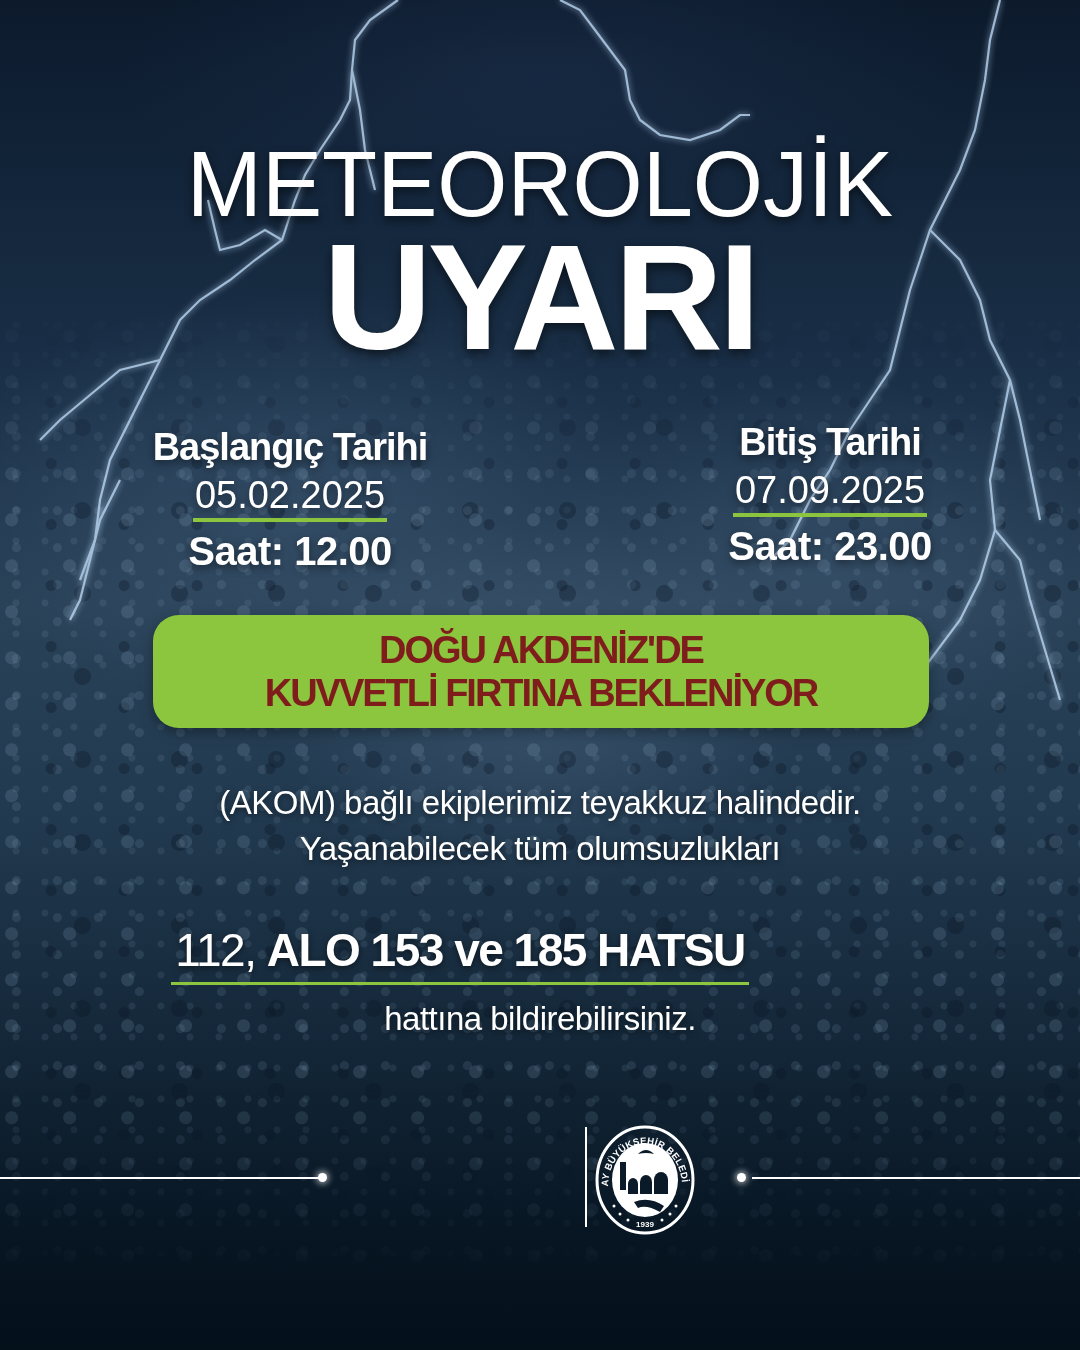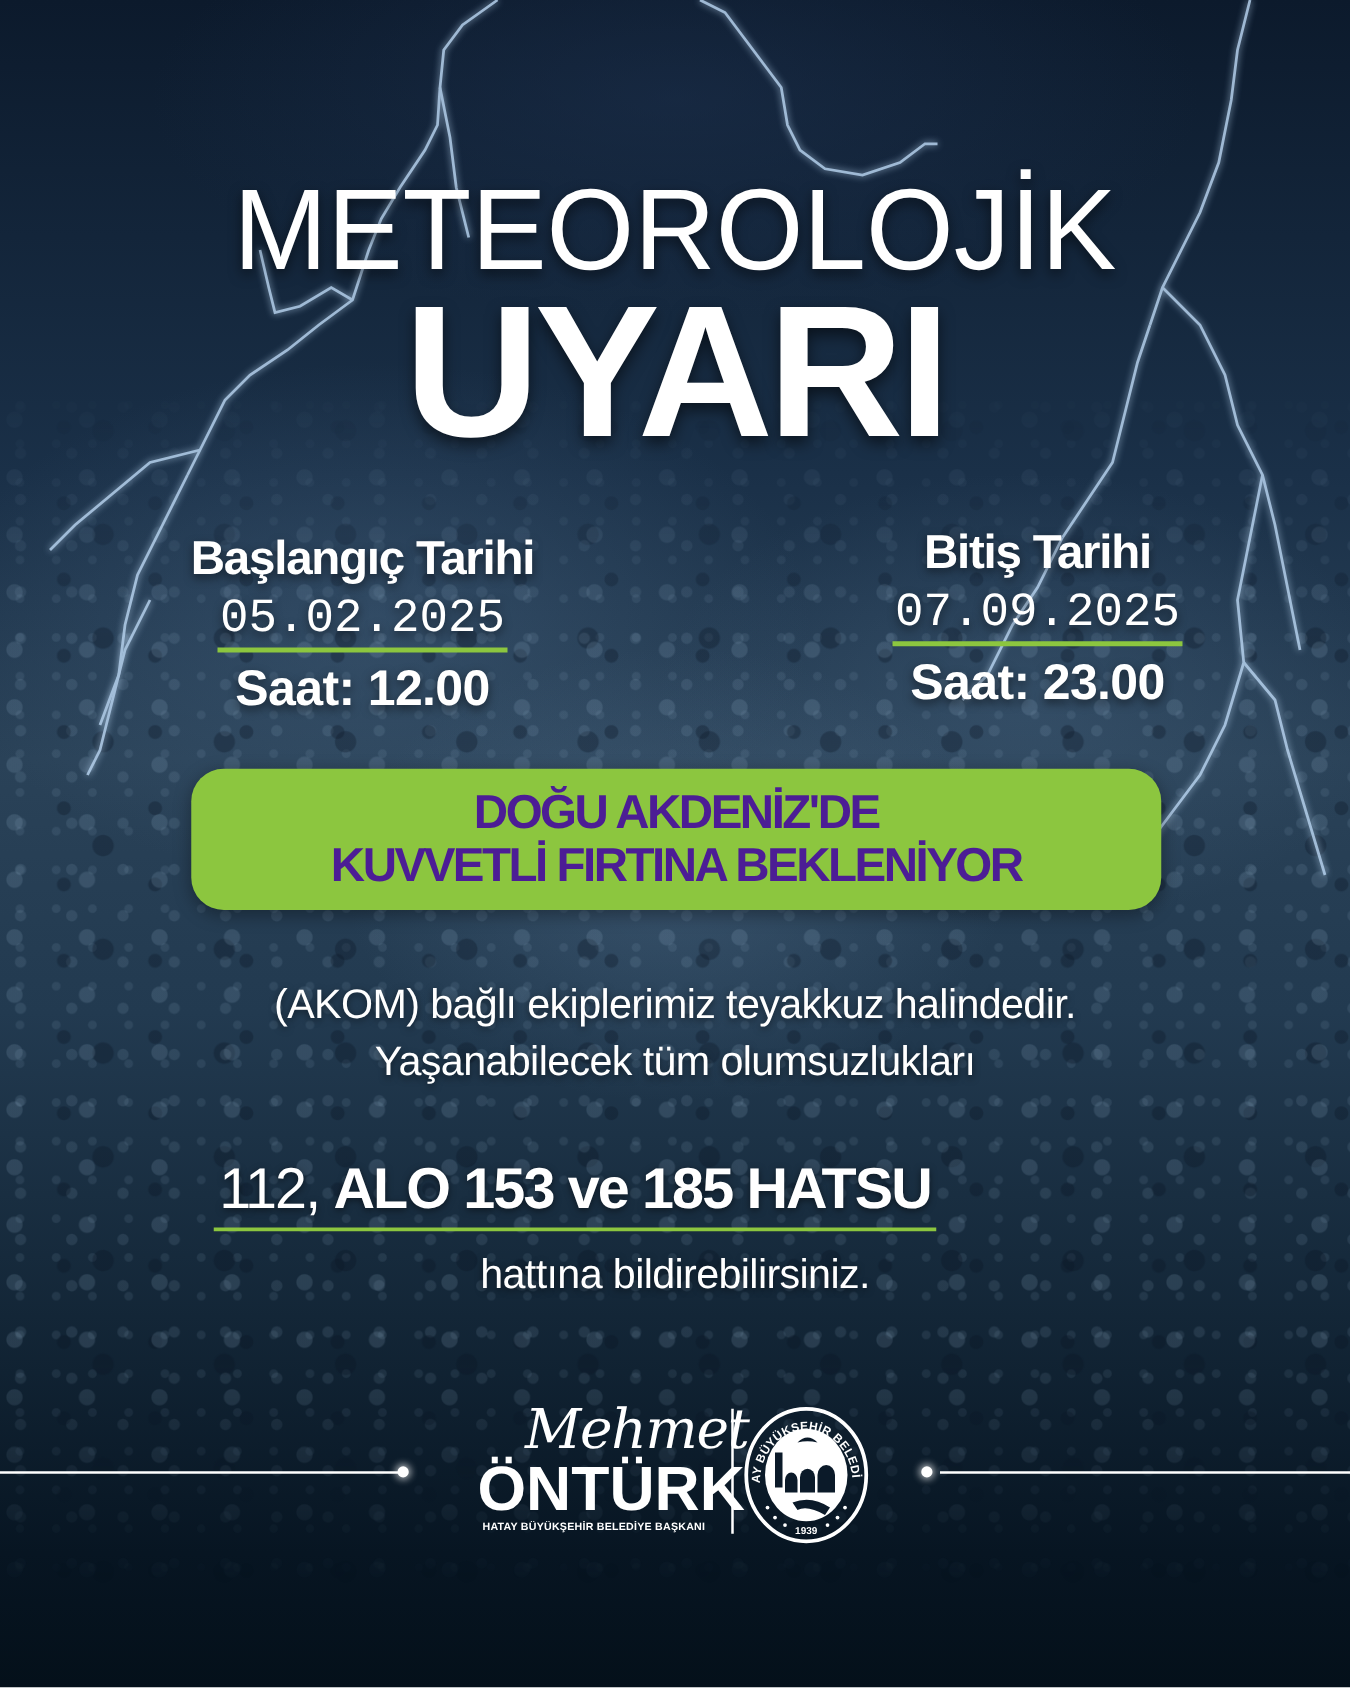--- a/index.html
+++ b/index.html
@@ -44,33 +44,33 @@
       text-align: center; font-size: 150px; font-weight: 700; line-height: 1;
       letter-spacing: -4px; text-shadow: 0 5px 12px rgba(0,0,0,0.55);
     }
 
     .date-block { position: absolute; text-align: center; text-shadow: 0 3px 8px rgba(0,0,0,0.5); }
     .date-block.start { left: 110px; width: 360px; top: 425px; }
     .date-block.end { left: 690px; width: 280px; top: 420px; }
     .date-label { font-size: 38px; font-weight: 700; letter-spacing: -1px; line-height: 1.2; }
     .date-value {
       display: inline-block; font-size: 38px; font-weight: 400; line-height: 1.1;
-      padding: 0 2px 2px; border-bottom: 4px solid #8cc63f; margin-top: 4px; font-family: Liberation Mono, monospace;
+      padding: 0 2px 2px; border-bottom: 4px solid #8cc63f; margin-top: 4px;
     }
     .time-value { font-size: 40px; font-weight: 700; line-height: 1.25; margin-top: 4px; letter-spacing: -0.5px; }
 
     .banner {
       position: absolute; left: 153px; top: 615px; width: 776px; height: 113px;
       background: #8cc63f; border-radius: 26px;
       display: flex; flex-direction: column; align-items: center; justify-content: center;
       box-shadow: 0 4px 14px rgba(0,0,0,0.35);
     }
     .banner-line {
       font-size: 38px; font-weight: 700; line-height: 1.12; letter-spacing: -2px;
-      color: #4c1d95; text-transform: none;
+      color: #7f1d1d; text-transform: none;
     }
 
     .body-text {
       position: absolute; left: 0; width: 1080px; top: 780px; text-align: center;
       font-size: 33px; line-height: 46px; font-weight: 400; letter-spacing: -0.5px;
       text-shadow: 0 2px 6px rgba(0,0,0,0.5);
     }
     .hotlines {
       position: absolute; left: 0; width: 920px; top: 922px; text-align: center;
     }
@@ -180,25 +180,20 @@
     <span class="hotlines-inner"><span class="light">112, </span><span class="bold">ALO 153 ve 185 HATSU</span></span>
   </div>
 
   <div class="closing">hattına bildirebilirsiniz.</div>
 
   <div class="footer-line left"></div>
   <div class="footer-dot left"></div>
   <div class="footer-line right"></div>
   <div class="footer-dot right"></div>
 
-  <div class="signature">
-    <div class="sig-first">Mehmet</div>
-    <div class="sig-last">ÖNTÜRK</div>
-    <div class="sig-role">HATAY BÜYÜKŞEHİR BELEDİYE BAŞKANI</div>
-  </div>
 
   <div class="divider"></div>
 
   <svg class="seal" viewBox="0 0 102 112">
     <defs>
       <path id="sealArc" d="M14 62 A37 42 0 0 1 88 62"></path>
     </defs>
     <ellipse cx="51" cy="56" rx="48" ry="53" fill="none" stroke="#ffffff" stroke-width="3"></ellipse>
     <ellipse cx="51" cy="56" rx="33" ry="37" fill="#ffffff"></ellipse>
     <text font-size="9.5" font-weight="700" fill="#ffffff" font-family="Liberation Sans, sans-serif" letter-spacing="0.3">

